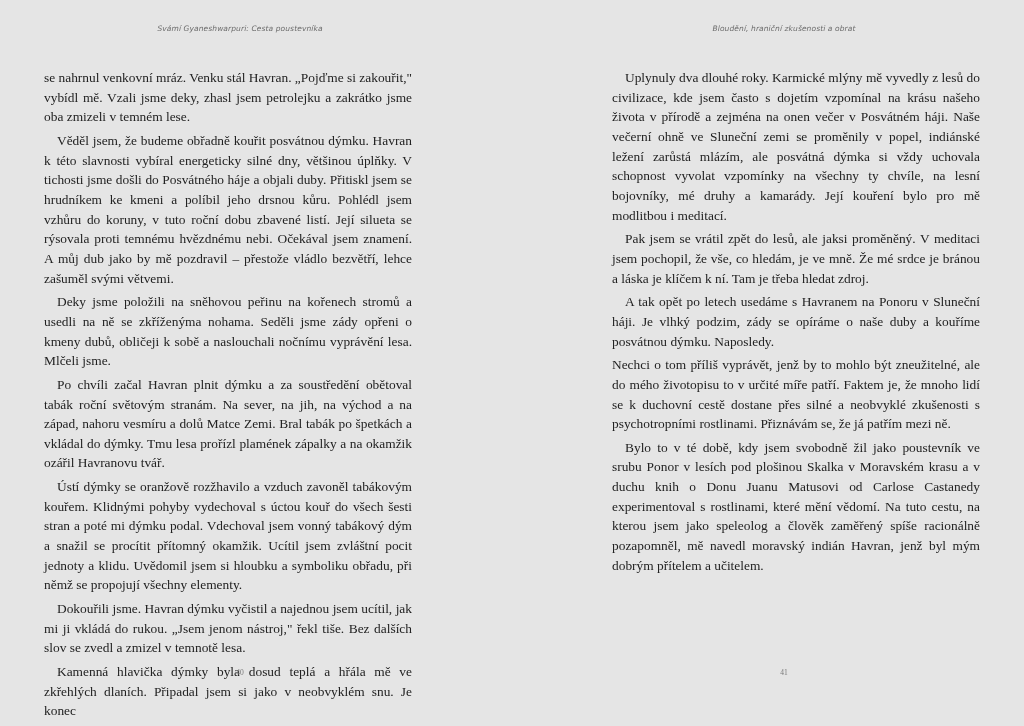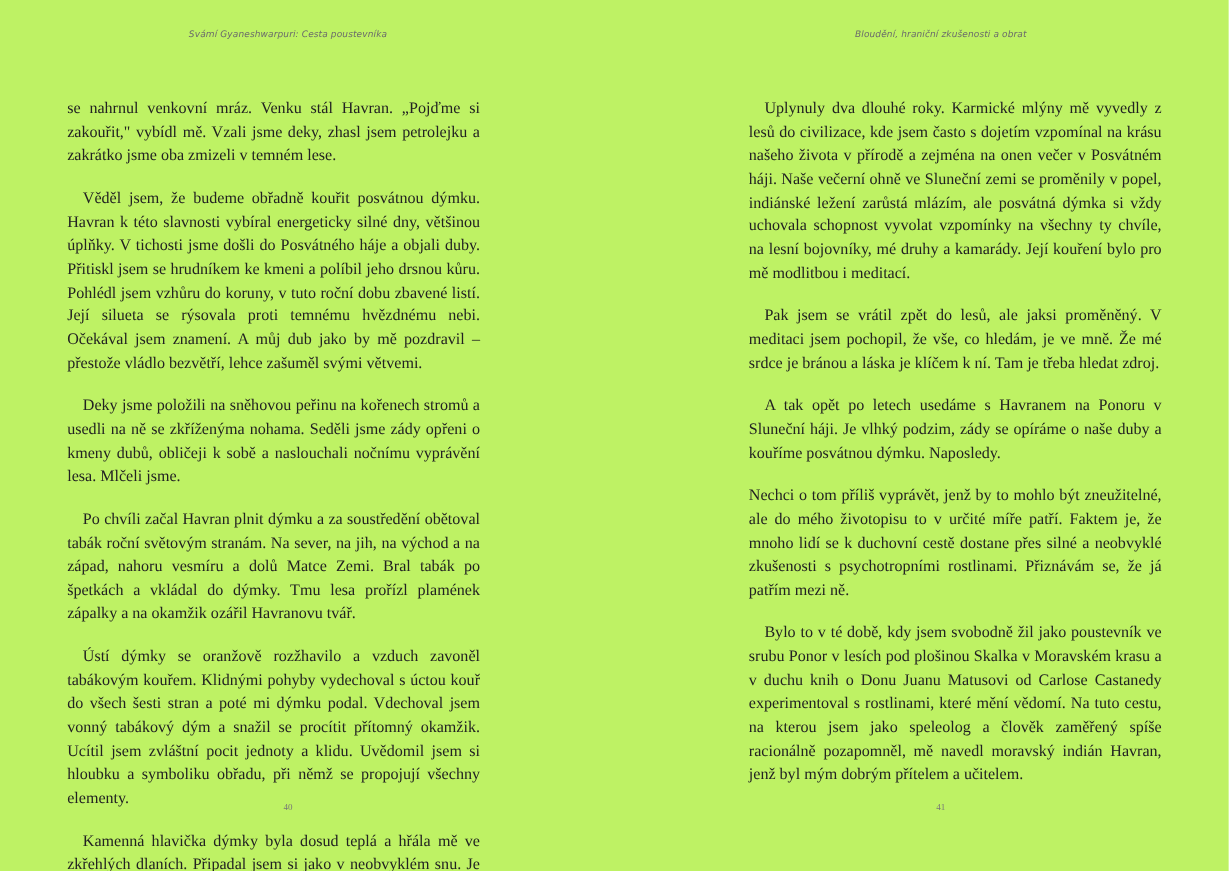--- a/index.html
+++ b/index.html
@@ -1,37 +1,37 @@
 <!DOCTYPE html>
 <html><head>
 <meta charset="utf-8">
 <style>
   html, body { margin: 0; padding: 0; background: #ffffff; }
   body { width: 1024px; height: 726px; position: relative; overflow: hidden; }
-  .spread { position: absolute; left: 0; top: 0; width: 1024px; height: 726px; background: #bef264; }
+  .spread { position: absolute; left: 0; top: 0; width: 1024px; height: 726px; background: #e5e5e5; }
   .page { position: absolute; top: 0; height: 726px; }
   .page-left { left: 0; width: 512px; }
   .page-right { left: 512px; width: 512px; text-decoration: underline; }
   .running-head {
     position: absolute; top: 24px; left: 0; width: 100%;
     text-align: center; font-family: "DejaVu Sans", sans-serif;
     font-style: italic; font-size: 7.5px; color: #6b6b6b; letter-spacing: 0.1px;
   }
   .page-left .running-head { left: -16px; }
   .page-right .running-head { left: 16px; }
   .text-block {
     position: absolute; top: 64px;
     width: 376px;
     font-family: "Liberation Serif", "DejaVu Serif", serif;
     font-size: 13.4px; line-height: 19.65px; color: #222222;
     text-align: justify; hyphens: manual;
   }
   .page-left .text-block { left: 40px; }
   .page-right .text-block { left: 96px; }
-  .text-block p { margin: 16px; text-indent: 13px; }
+  .text-block p { margin: 4px; text-indent: 13px; }
   .text-block p.no-indent { text-indent: 0; }
   .text-block p.last-line-full { text-align-last: justify; }
   .section-heading {
     margin: 19px 0 0 0;
     font-family: "Liberation Sans", "DejaVu Sans", sans-serif;
     font-weight: bold; font-size: 12.6px; line-height: 19.65px; color: #111111;
   }
   .folio {
     position: absolute; top: 668px; width: 100%; text-align: center;
     font-family: "Liberation Serif", serif; font-size: 7.5px; color: #777777;
@@ -45,20 +45,21 @@
 <div class="spread">
 
   <div class="page page-left">
     <div class="running-head">Svámí Gyaneshwarpuri: Cesta poustevníka</div>
     <div class="text-block">
       <p class="no-indent">se nahrnul venkovní mráz. Venku stál Havran. „Pojďme si zakouřit," vybídl mě. Vzali jsme deky, zhasl jsem petrolejku a zakrátko jsme oba zmizeli v temném lese.</p>
       <p>Věděl jsem, že budeme obřadně kouřit posvátnou dýmku. Havran k této slavnosti vybíral energeticky silné dny, většinou úplňky. V tichosti jsme došli do Posvátného háje a objali duby. Přitiskl jsem se hrudníkem ke kmeni a políbil jeho drsnou kůru. Pohlédl jsem vzhůru do koruny, v tuto roční dobu zbavené listí. Její silueta se rýsovala proti temnému hvězdnému nebi. Očekával jsem znamení. A můj dub jako by mě pozdravil – přestože vládlo bezvětří, lehce zašuměl svými větvemi.</p>
       <p>Deky jsme položili na sněhovou peřinu na kořenech stromů a usedli na ně se zkříženýma nohama. Seděli jsme zády opřeni o kmeny dubů, obličeji k sobě a naslouchali nočnímu vyprávění lesa. Mlčeli jsme.</p>
       <p>Po chvíli začal Havran plnit dýmku a za soustředění obětoval tabák roční světovým stranám. Na sever, na jih, na východ a na západ, nahoru vesmíru a dolů Matce Zemi. Bral tabák po špetkách a vkládal do dýmky. Tmu lesa prořízl plamének zápalky a na okamžik ozářil Havranovu tvář.</p>
       <p>Ústí dýmky se oranžově rozžhavilo a vzduch zavoněl tabákovým kouřem. Klidnými pohyby vydechoval s úctou kouř do všech šesti stran a poté mi dýmku podal. Vdechoval jsem vonný tabákový dým a snažil se procítit přítomný okamžik. Ucítil jsem zvláštní pocit jednoty a klidu. Uvědomil jsem si hloubku a symboliku obřadu, při němž se propojují všechny elementy.</p>
+      <p>Dokouřili jsme. Havran dýmku vyčistil a najednou jsem ucítil, jak mi ji vkládá do rukou. „Jsem jenom nástroj," řekl tiše. Bez dalších slov se zvedl a zmizel v temnotě lesa.</p>
       <p class="last-line-full">Kamenná hlavička dýmky byla dosud teplá a hřála mě ve zkřehlých dlaních. Připadal jsem si jako v neobvyklém snu. Je konec</p>
     </div>
     <div class="folio">40</div>
   </div>
 
   <div class="page page-right">
     <div class="running-head">Bloudění, hraniční zkušenosti a obrat</div>
     <div class="text-block">
       <p>Uplynuly dva dlouhé roky. Karmické mlýny mě vyvedly z lesů do civilizace, kde jsem často s dojetím vzpomínal na krásu našeho života v přírodě a zejména na onen večer v Posvátném háji. Naše večerní ohně ve Sluneční zemi se proměnily v popel, indiánské ležení zarůstá mlázím, ale posvátná dýmka si vždy uchovala schopnost vyvolat vzpomínky na všechny ty chvíle, na lesní bojovníky, mé druhy a kamarády. Její kouření bylo pro mě modlitbou i meditací.</p>
       <p>Pak jsem se vrátil zpět do lesů, ale jaksi proměněný. V meditaci jsem pochopil, že vše, co hledám, je ve mně. Že mé srdce je bránou a láska je klíčem k ní. Tam je třeba hledat zdroj.</p>

